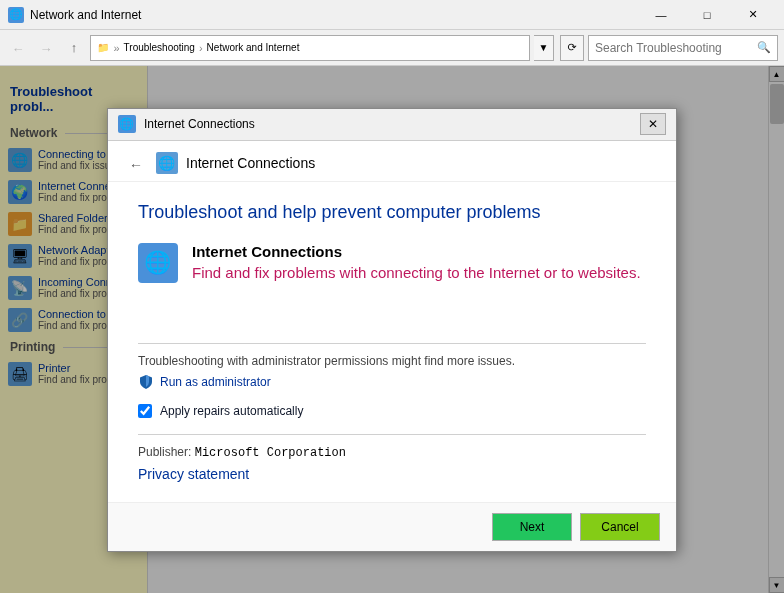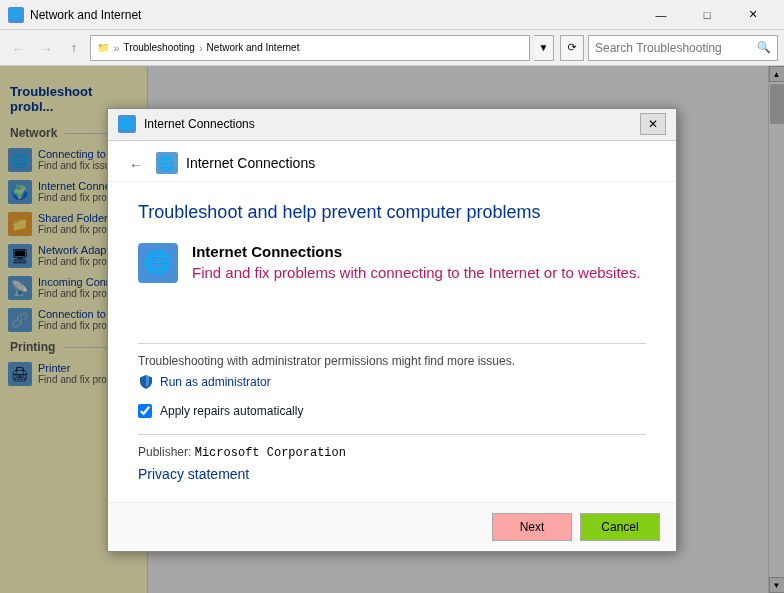--- a/index.html
+++ b/index.html
@@ -434,21 +434,21 @@
       height: 28px;
       min-width: 80px;
       border: 1px solid #aaa;
       background: #84cc16;
       cursor: pointer;
       font-size: 12px;
       padding: 0 16px;
       font-family: 'Segoe UI', sans-serif;
     }
     .footer-btn.primary {
-      background: #fca5a5;
+      background: #22c55e;
     }
   </style>
 </head>
 <body>
 
 <div class="title-bar">
   <div class="title-bar-icon">
     <span style="color:#fff;font-size:11px;">🌐</span>
   </div>
   <span class="title-text">Network and Internet</span>

